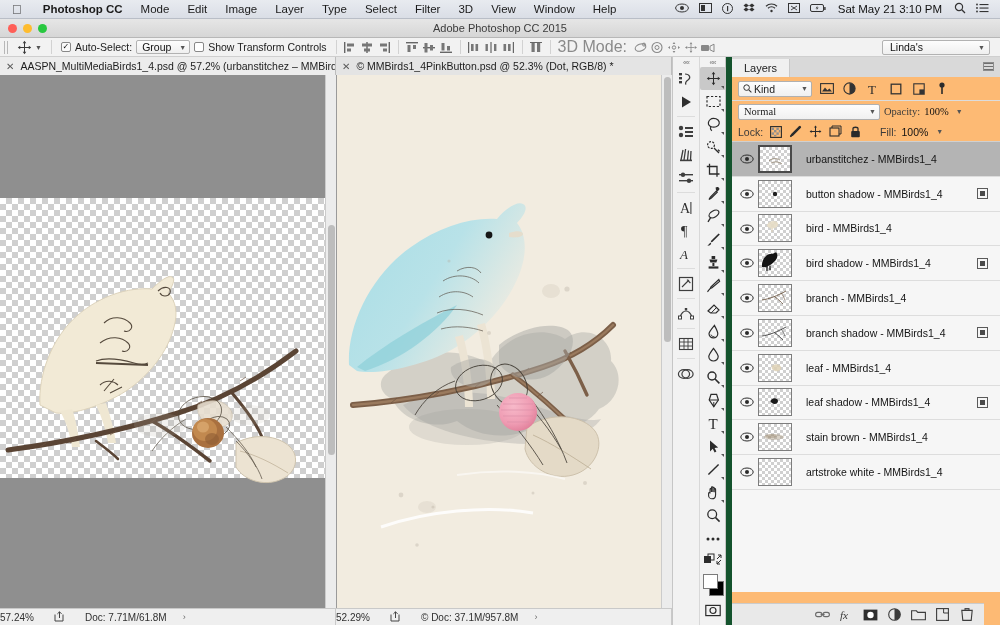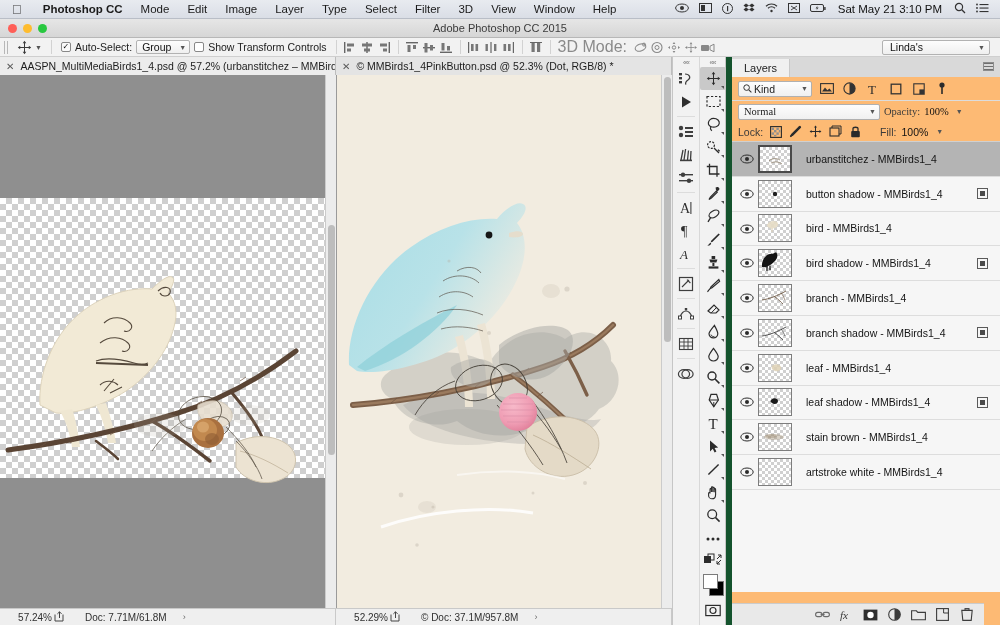--- a/index.html
+++ b/index.html
@@ -111,21 +111,21 @@
   .vthumb { position: absolute; left: 2px; width: 7px; border-radius: 4px; background: #bdbdbd; }
 
   
   .statusbar {
     position: absolute; bottom: 0; height: 17px;
     background: #efefef; border-top: 1px solid #c9c9c9;
     display: flex; align-items: center; font-size: 10px; color: #303030;
   }
   #status1 { left: 0; width: 336px; border-right:1px solid #c9c9c9; }
   #status2 { left: 336px; width: 336px; border-right:1px solid #c9c9c9; }
-  .zoomval { width: 52px; text-align: right; }
+  .zoomval { width: 52px; text-align: left; }
   .statusbar .share { margin: 0 6px 0 2px; }
   .docinfo { margin-left: 14px; }
   .arrowr { margin-left: 16px; color: #6a6a6a; font-size: 9px; }
 
   
   #strip1 { position: absolute; top: 57px; left: 672px; width: 28px; height: 568px;
             background: #f2f2f2; border-left: 1px solid #c6c6c6; border-right:1px solid #d8d8d8;}
   #strip2 { position: absolute; top: 57px; left: 700px; width: 26px; height: 568px;
             background: #f2f2f2; border-right: 1px solid #c6c6c6; }
   .collapse { height: 10px; display:flex; align-items:center; justify-content:center;

